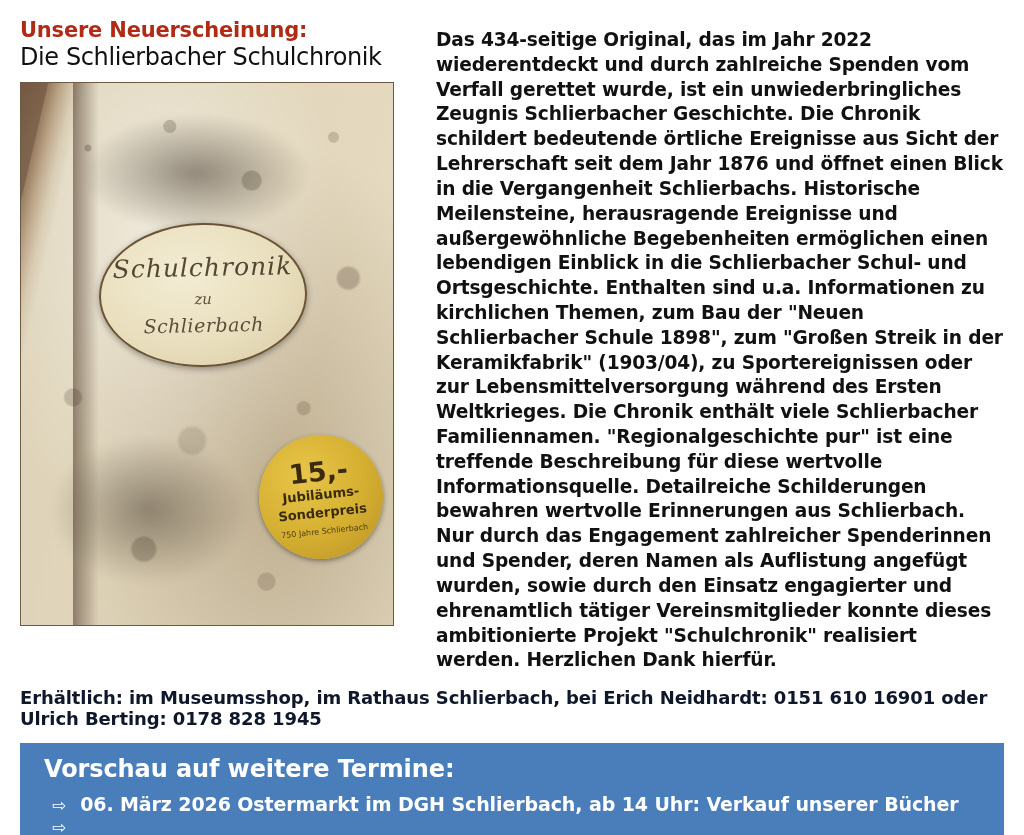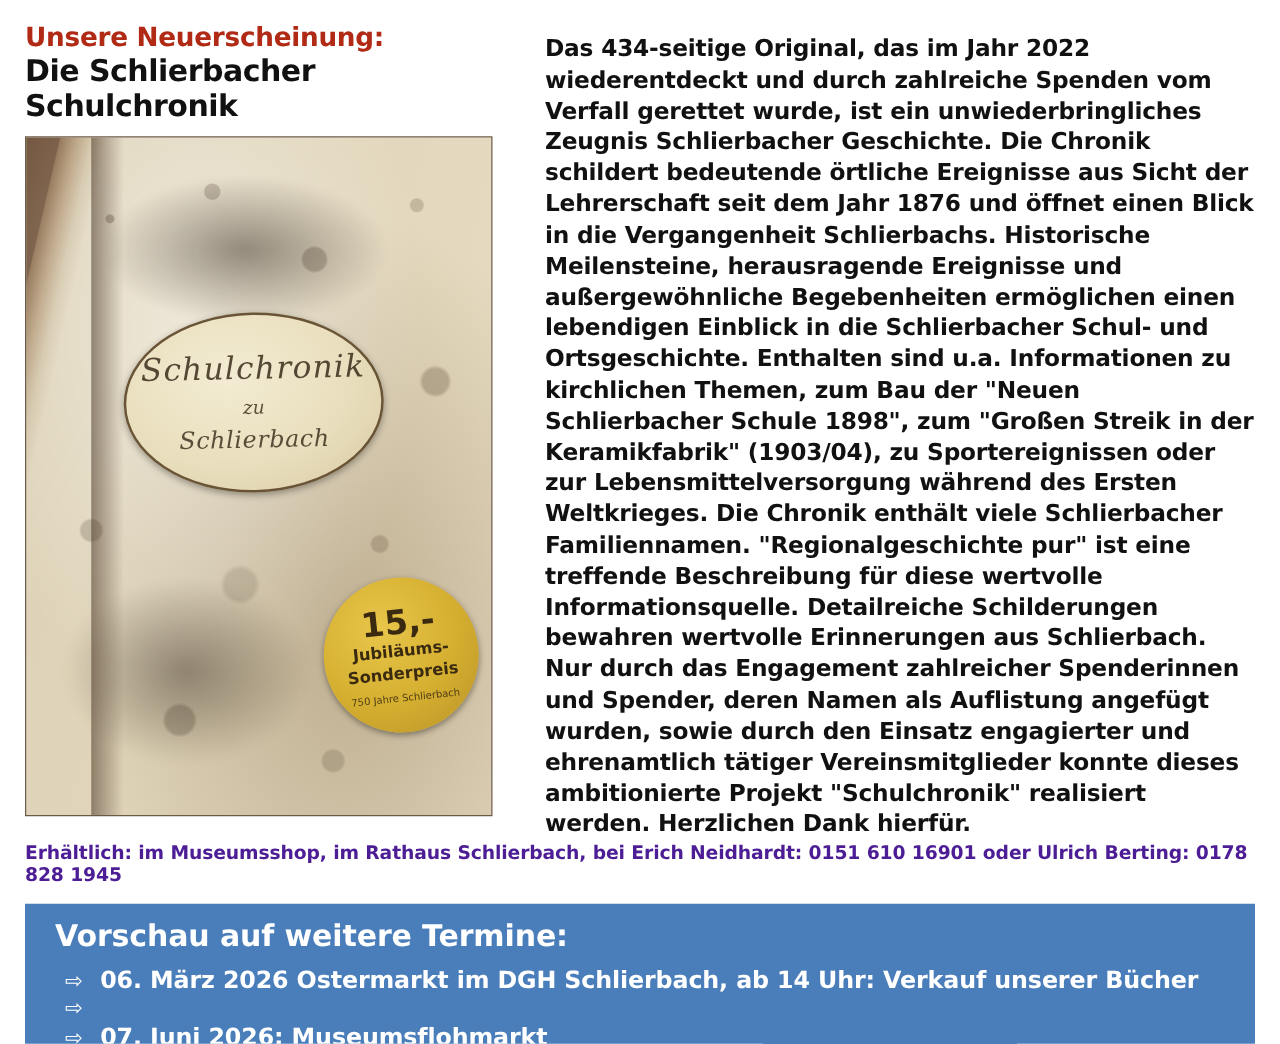--- a/index.html
+++ b/index.html
@@ -38,21 +38,21 @@
     color: #b02a16;
     font-size: 21px;
     font-weight: bold;
     letter-spacing: -0.2px;
     line-height: 1.15;
     margin: 0 0 2px 0;
   }
   .headline {
     color: #111111;
     font-size: 24px;
-    font-weight: bold;
+    font-weight: normal;
     letter-spacing: -0.4px;
     line-height: 1.15;
     margin: 0 0 10px 0;
   }
 
   
   .book {
     position: relative;
     width: 372px;
     height: 542px;
@@ -184,22 +184,23 @@
     margin: 0;
     font-size: 18.6px;
     line-height: 1.335;
     color: #111111;
     letter-spacing: -0.15px;
     font-weight: bold;
   }
 
   
   .availability {
-    color: #4c1d95;
-    font-size: 15px;
+    margin-top: 14px;
+    color: #0f172a;
+    font-size: 18px;
     font-weight: bold;
     letter-spacing: -0.1px;
   }
 
   
   .preview-box {
     margin-top: 14px;
     background: #4a7ebb;
     color: #ffffff;
     padding: 12px 20px 14px 24px;

